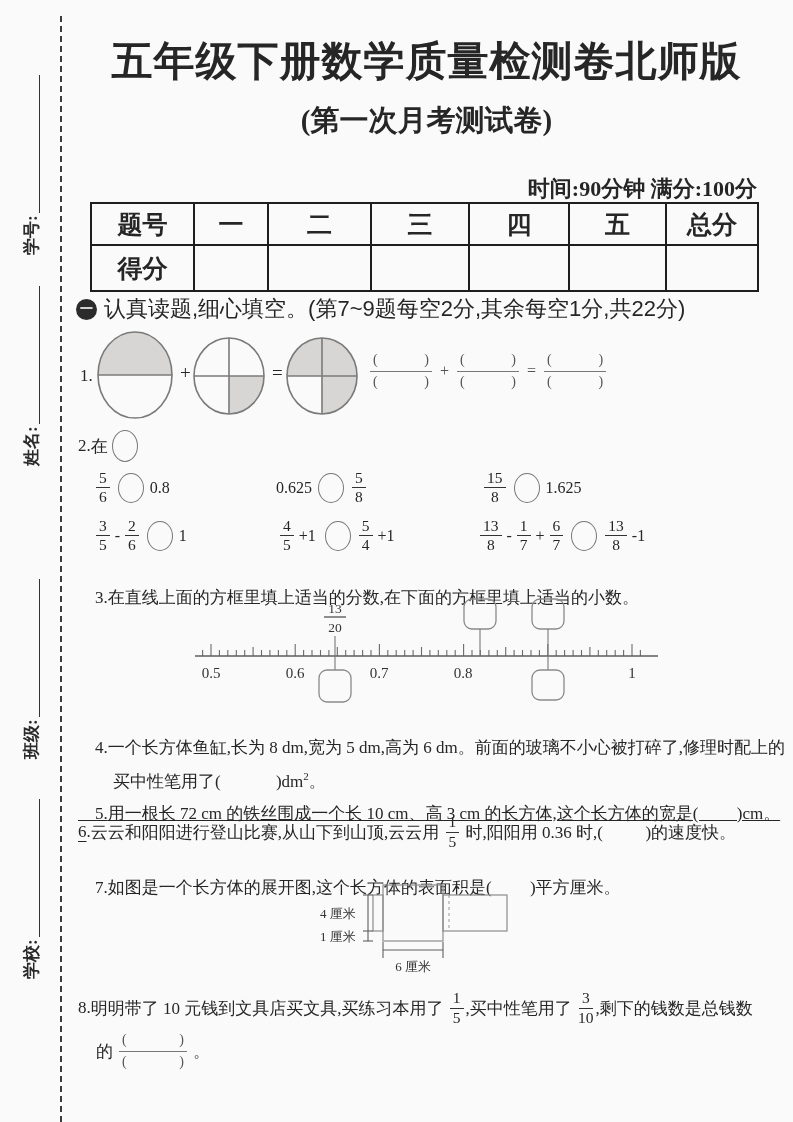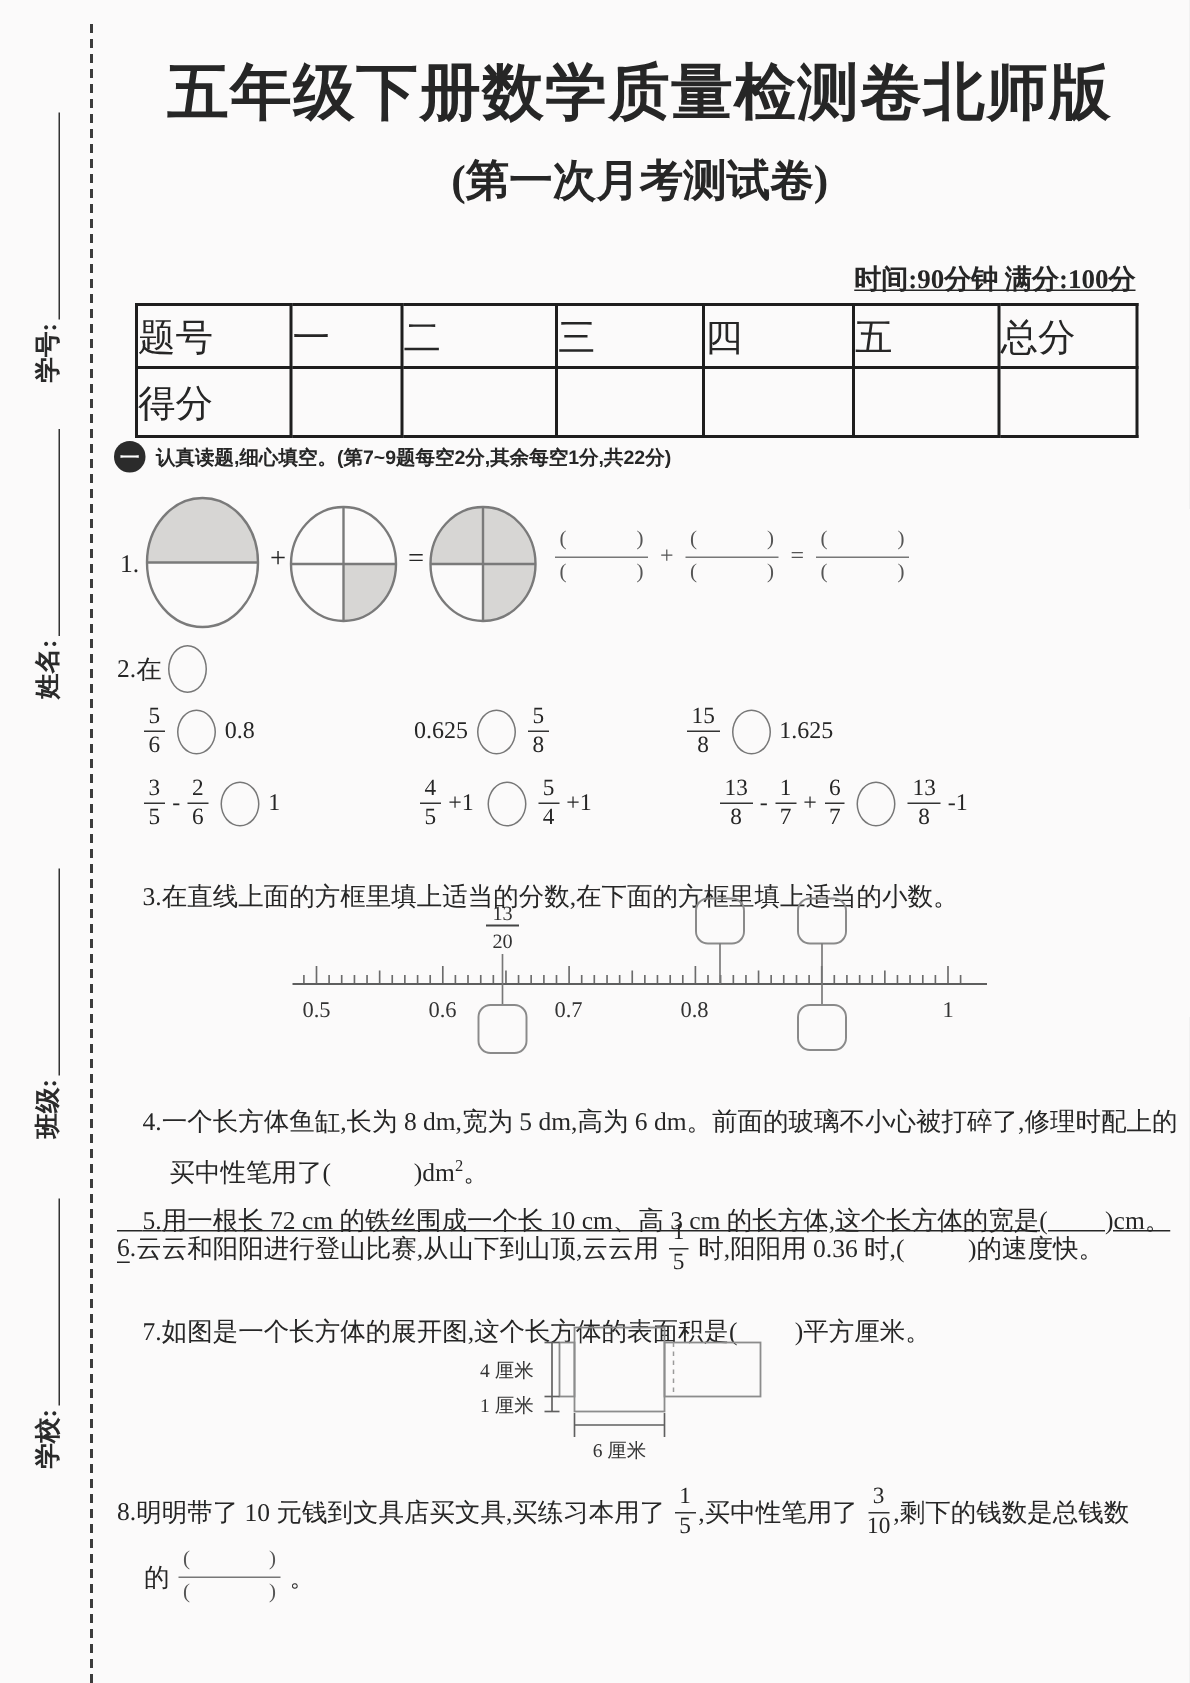--- a/index.html
+++ b/index.html
@@ -7,31 +7,31 @@
         font-family:"Liberation Serif","DejaVu Serif",serif;color:#262626;}
   .abs{position:absolute;}
   
   .cutline{position:absolute;left:60px;top:16px;height:1106px;border-left:2.5px dashed #3c3c3c;}
   .vlabel{position:absolute;left:-58px;width:180px;height:22px;transform:rotate(-90deg);
           display:flex;align-items:flex-end;font-size:17px;font-weight:bold;color:#2a2a2a;}
   .vlabel .line{flex:1;border-bottom:1.6px solid #333;margin:0 0 3px 2px;}
   
   .title{left:66px;right:6px;top:34px;text-align:center;font-size:41px;font-weight:bold;letter-spacing:1px;}
   .subtitle{left:66px;right:6px;top:101px;text-align:center;font-size:29px;font-weight:bold;}
-  .meta{right:36px;top:174px;font-size:18px;font-weight:bold;text-decoration:underline;}
+  .meta{right:36px;top:174px;font-size:22px;font-weight:bold;}
   
   table.score{position:absolute;left:90px;top:202px;border-collapse:collapse;table-layout:fixed;}
-  table.score td{border:2px solid #1e1e1e;text-align:left;font-size:25px;font-weight:normal;padding:0;margin-left:28px;}
+  table.score td{border:2px solid #1e1e1e;text-align:center;font-size:25px;font-weight:bold;padding:0;margin-left:28px;}
   table.score tr.r1 td{height:40px;}
   table.score tr.r2 td{height:44px;}
   
   .sec{left:76px;top:294px;display:flex;align-items:center;gap:7px;}
   .badge{width:21px;height:21px;border-radius:50%;background:#2b2b2b;color:#fff;display:flex;
          align-items:center;justify-content:center;font-size:13px;font-weight:bold;flex:0 0 21px;}
-  .sec .t{font-size:13px;font-weight:bold;font-family:"Liberation Sans","DejaVu Sans",sans-serif;}
+  .sec .t{font-size:22px;font-weight:normal;font-family:"Liberation Sans","DejaVu Sans",sans-serif;}
   
   .qt{font-size:17px;white-space:pre-wrap;}
   sup{font-size:11px;}
   
   .fr{display:inline-flex;flex-direction:column;align-items:center;line-height:1.05;font-size:15.5px;
       vertical-align:middle;margin:0 2px;}
   .fr .n{padding:0 3px 1px;border-bottom:1.3px solid #333;}
   .fr .d{padding-top:1px;}
   
   .bf{display:inline-flex;flex-direction:column;font-size:14px;color:#555;line-height:1.2;}
@@ -184,21 +184,21 @@
       <span>0.8</span>
     </div>
     <div class="q2item" style="left:198px;top:42px;">
       <span>0.625</span>
       <span class="cmp"></span>
       <span class="fr">
           <span class="n">5</span>
           <span class="d">8</span>
         </span>
     </div>
-    <div class="q2item" style="left:378px;top:42px;">
+    <div class="q2item" style="left:404px;top:42px;">
       <span class="fr">
           <span class="n">15</span>
           <span class="d">8</span>
         </span>
       <span class="cmp"></span>
       <span>1.625</span>
     </div>
     <div class="q2item" style="left:16px;top:90px;">
       <span class="fr">
           <span class="n">3</span>

